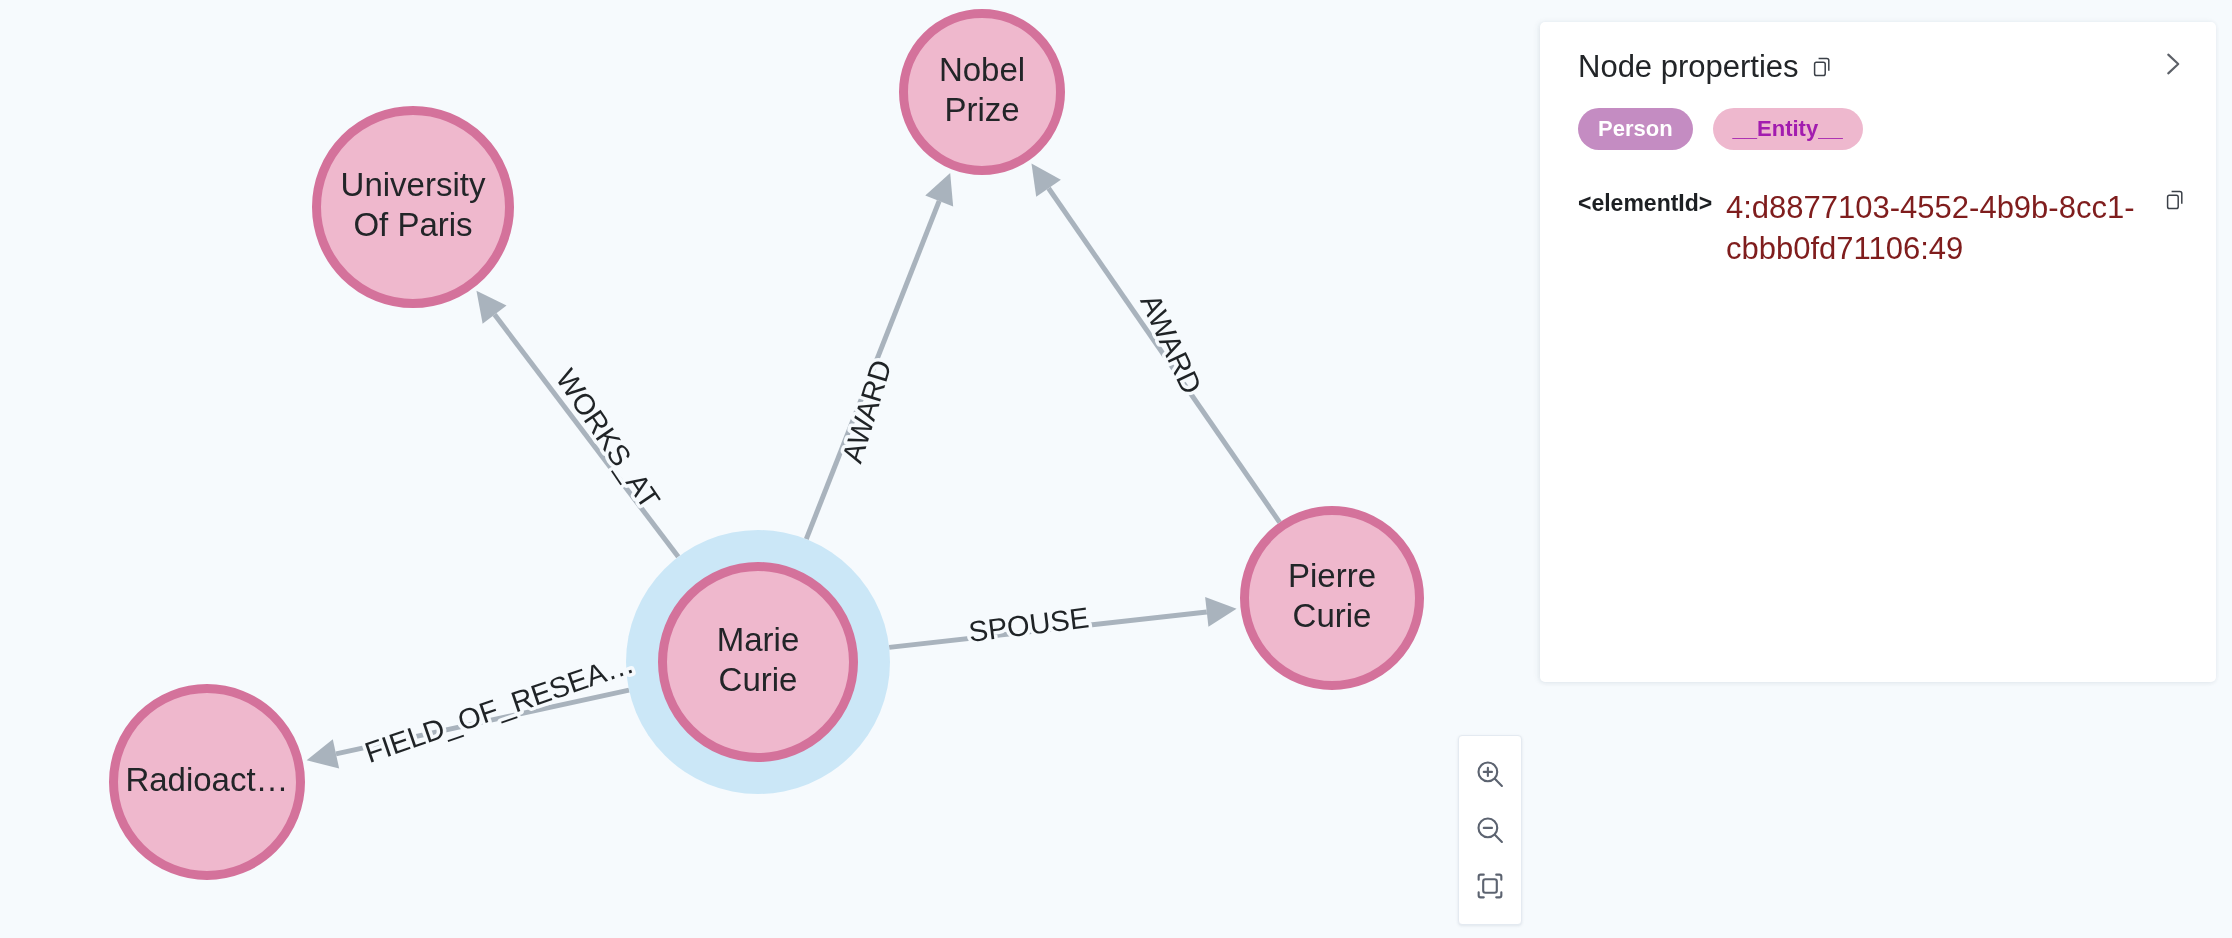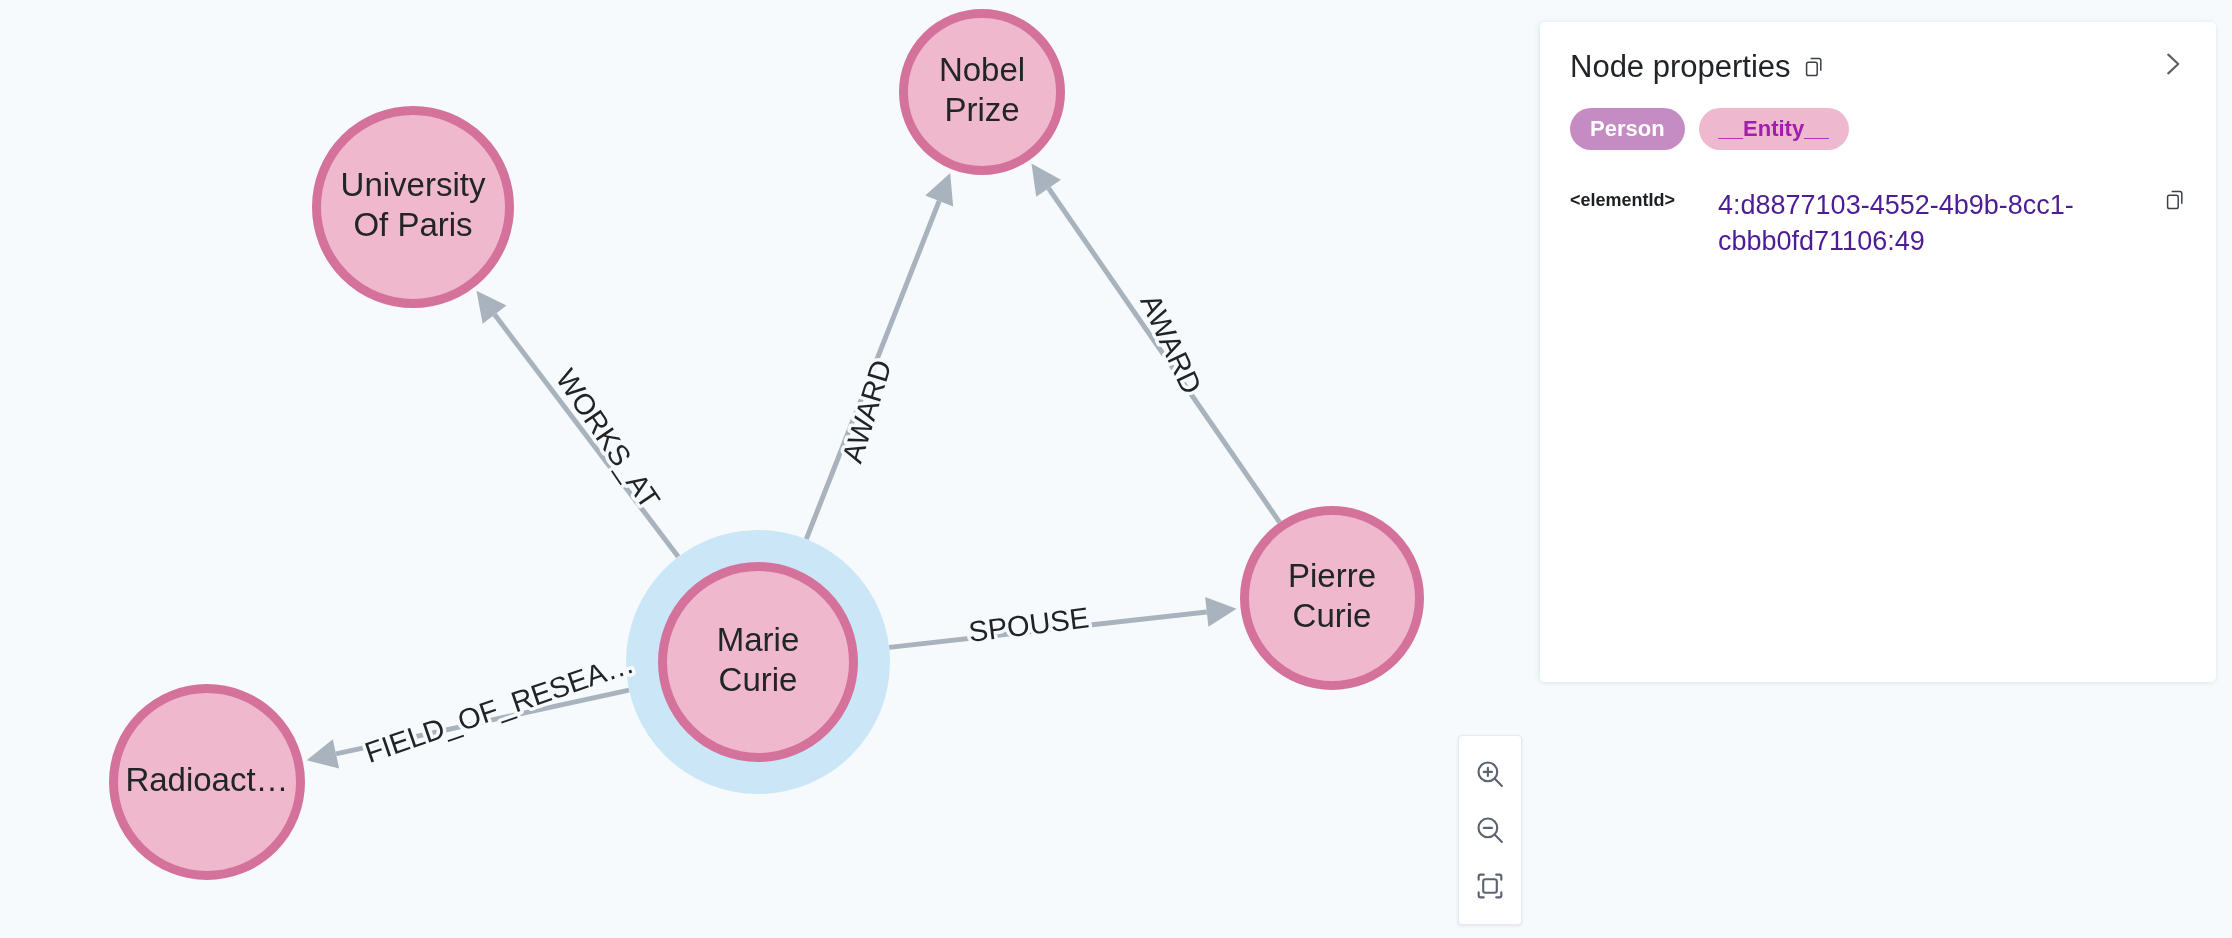--- a/index.html
+++ b/index.html
@@ -74,20 +74,21 @@
 
   
   #props-panel {
     position: absolute;
     left: 1540px; top: 22px;
     width: 676px; height: 660px;
     background: #ffffff;
     border-radius: 5px;
     box-shadow: -2px 0 6px rgba(40,60,90,0.06), 0 1px 4px rgba(40,60,90,0.07);
     overflow: hidden;
+    padding-left: 8px;
   }
   #panel-header {
     position: relative;
     padding: 28px 30px 0 30px;
     display: flex;
     align-items: flex-start;
   }
   #panel-title {
     font-size: 31px;
     color: #222528;
@@ -103,21 +104,21 @@
   }
   #panel-collapse {
     position: absolute;
     right: 22px; top: 20px;
     width: 44px; height: 44px;
     display: flex; align-items: center; justify-content: center;
     cursor: pointer;
   }
   #label-chips {
     display: flex;
-    gap: 14px;
+    gap: 20px;
     padding: 24px 30px 0 30px;
     flex-wrap: wrap;
   }
   .chip {
     border-radius: 999px;
     padding: 7px 20px;
     font-size: 22px;
     font-weight: bold;
     line-height: 1.25;
     white-space: nowrap;
@@ -133,30 +134,30 @@
   .prop-row {
     display: flex;
     align-items: flex-start;
     padding: 9px 26px 9px 30px;
     min-height: 46px;
   }
   .prop-row.alt { background: #f6f7f8; }
   .prop-key {
     width: 148px;
     flex: 0 0 148px;
-    font-size: 18px;
+    font-size: 23px;
     font-weight: bold;
     color: #1d2023;
     line-height: 1.35;
     padding-top: 1px;
   }
   .prop-val {
     flex: 1 1 auto;
-    font-size: 27px;
-    color: #4c1d95;
+    font-size: 31px;
+    color: #7f1d1d;
     line-height: 1.35;
     word-break: break-word;
     padding-right: 16px;
   }
   .prop-copy {
     flex: 0 0 auto;
     width: 30px;
     display: flex;
     align-items: flex-start;
     justify-content: center;

